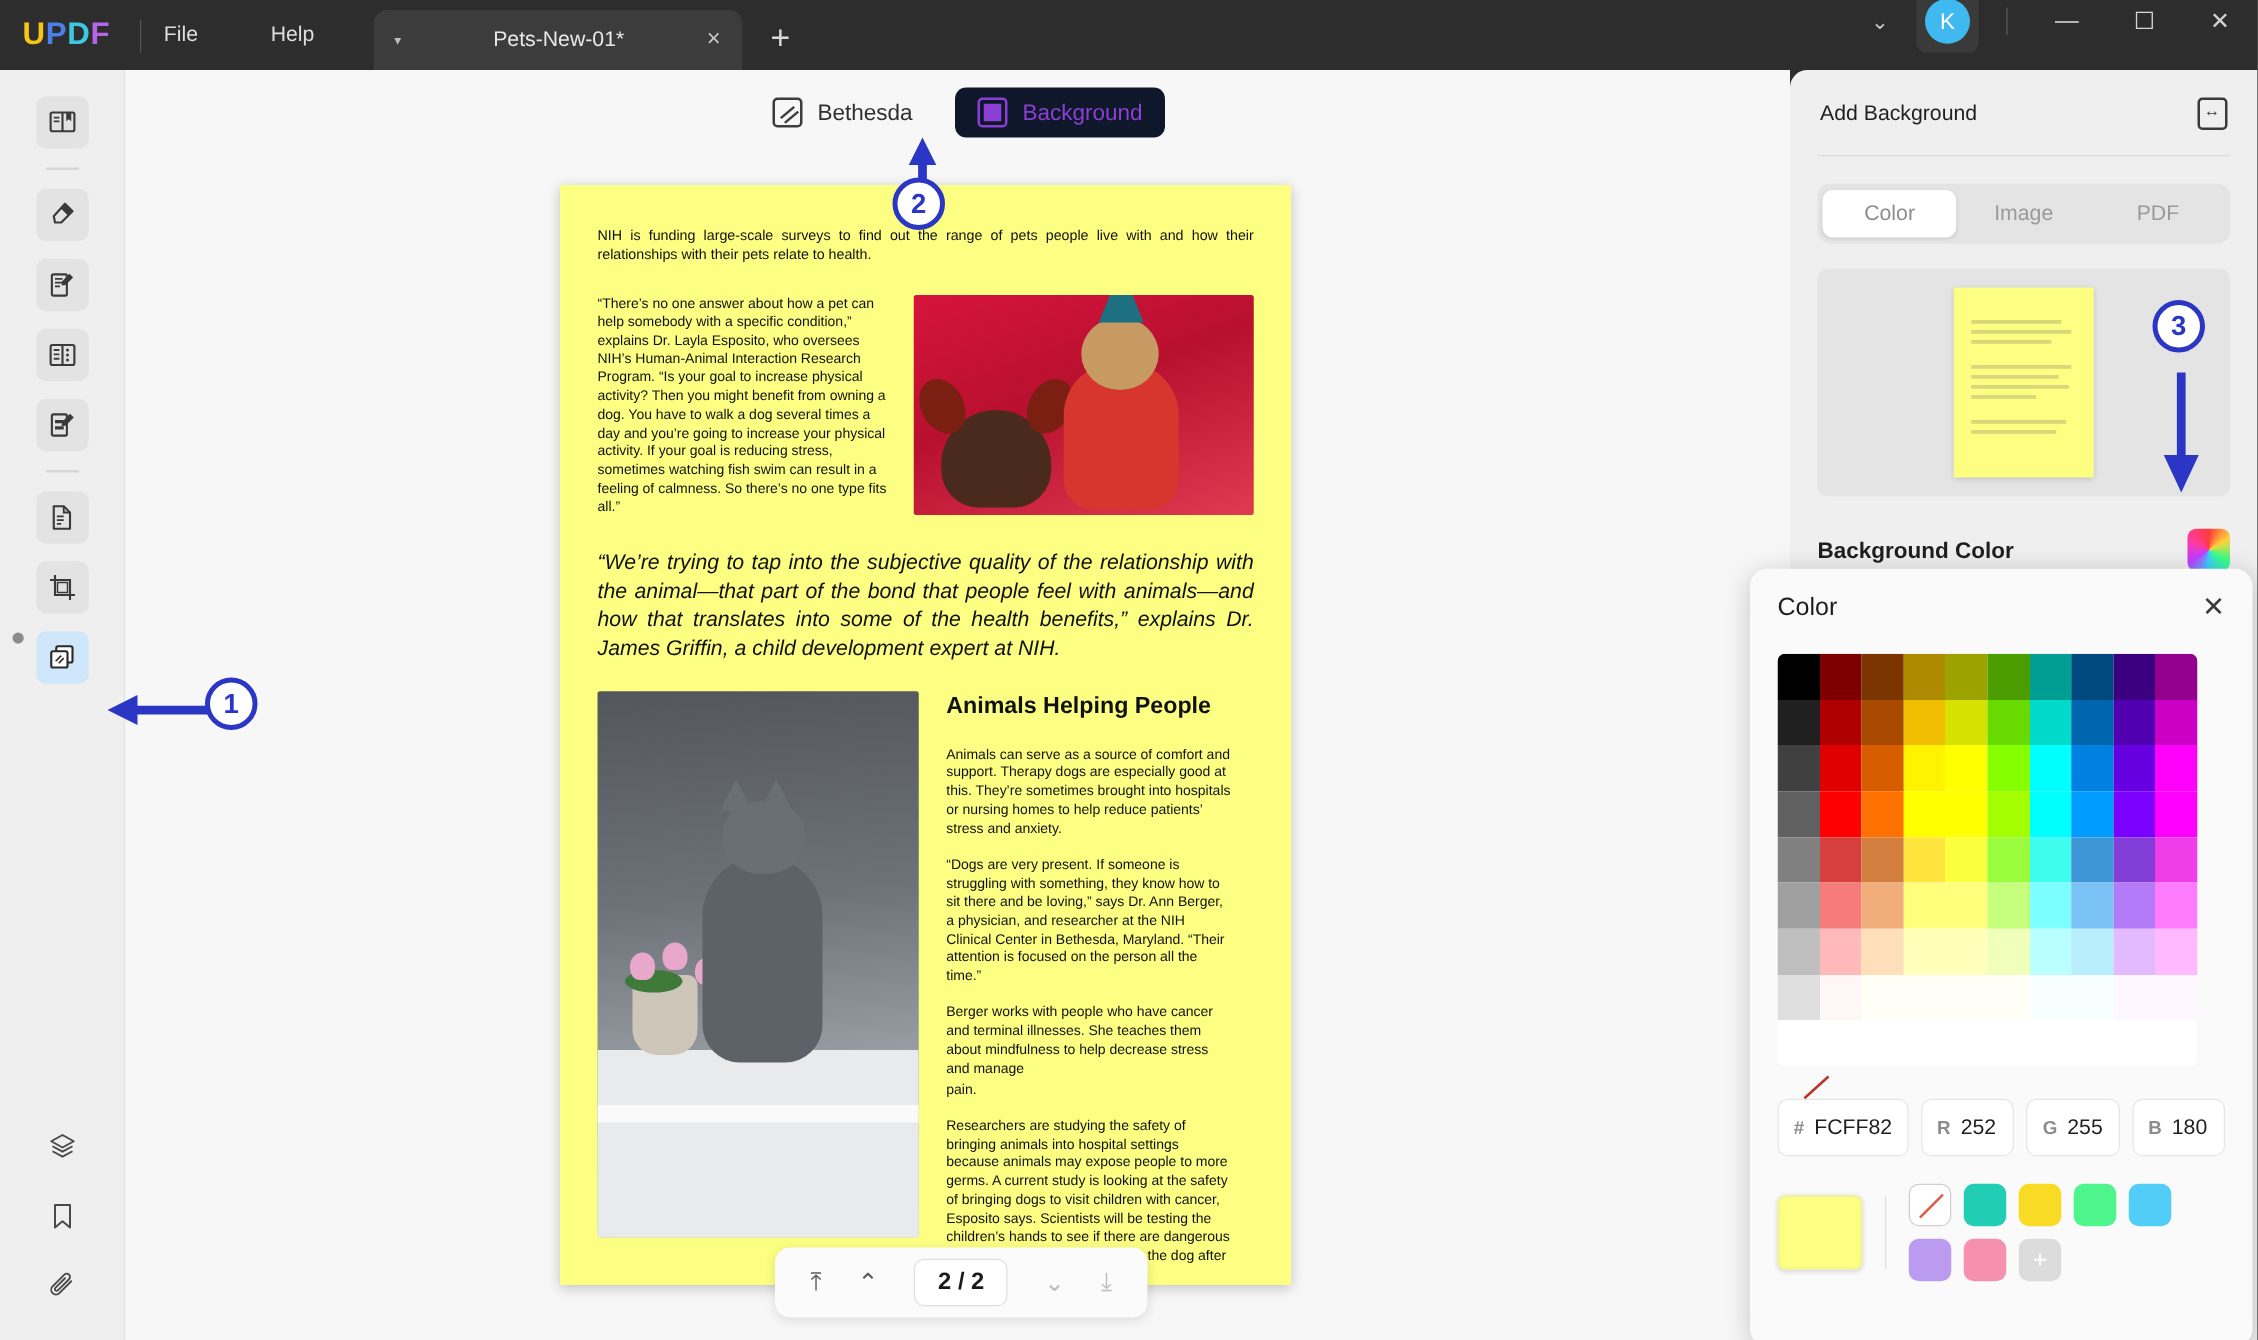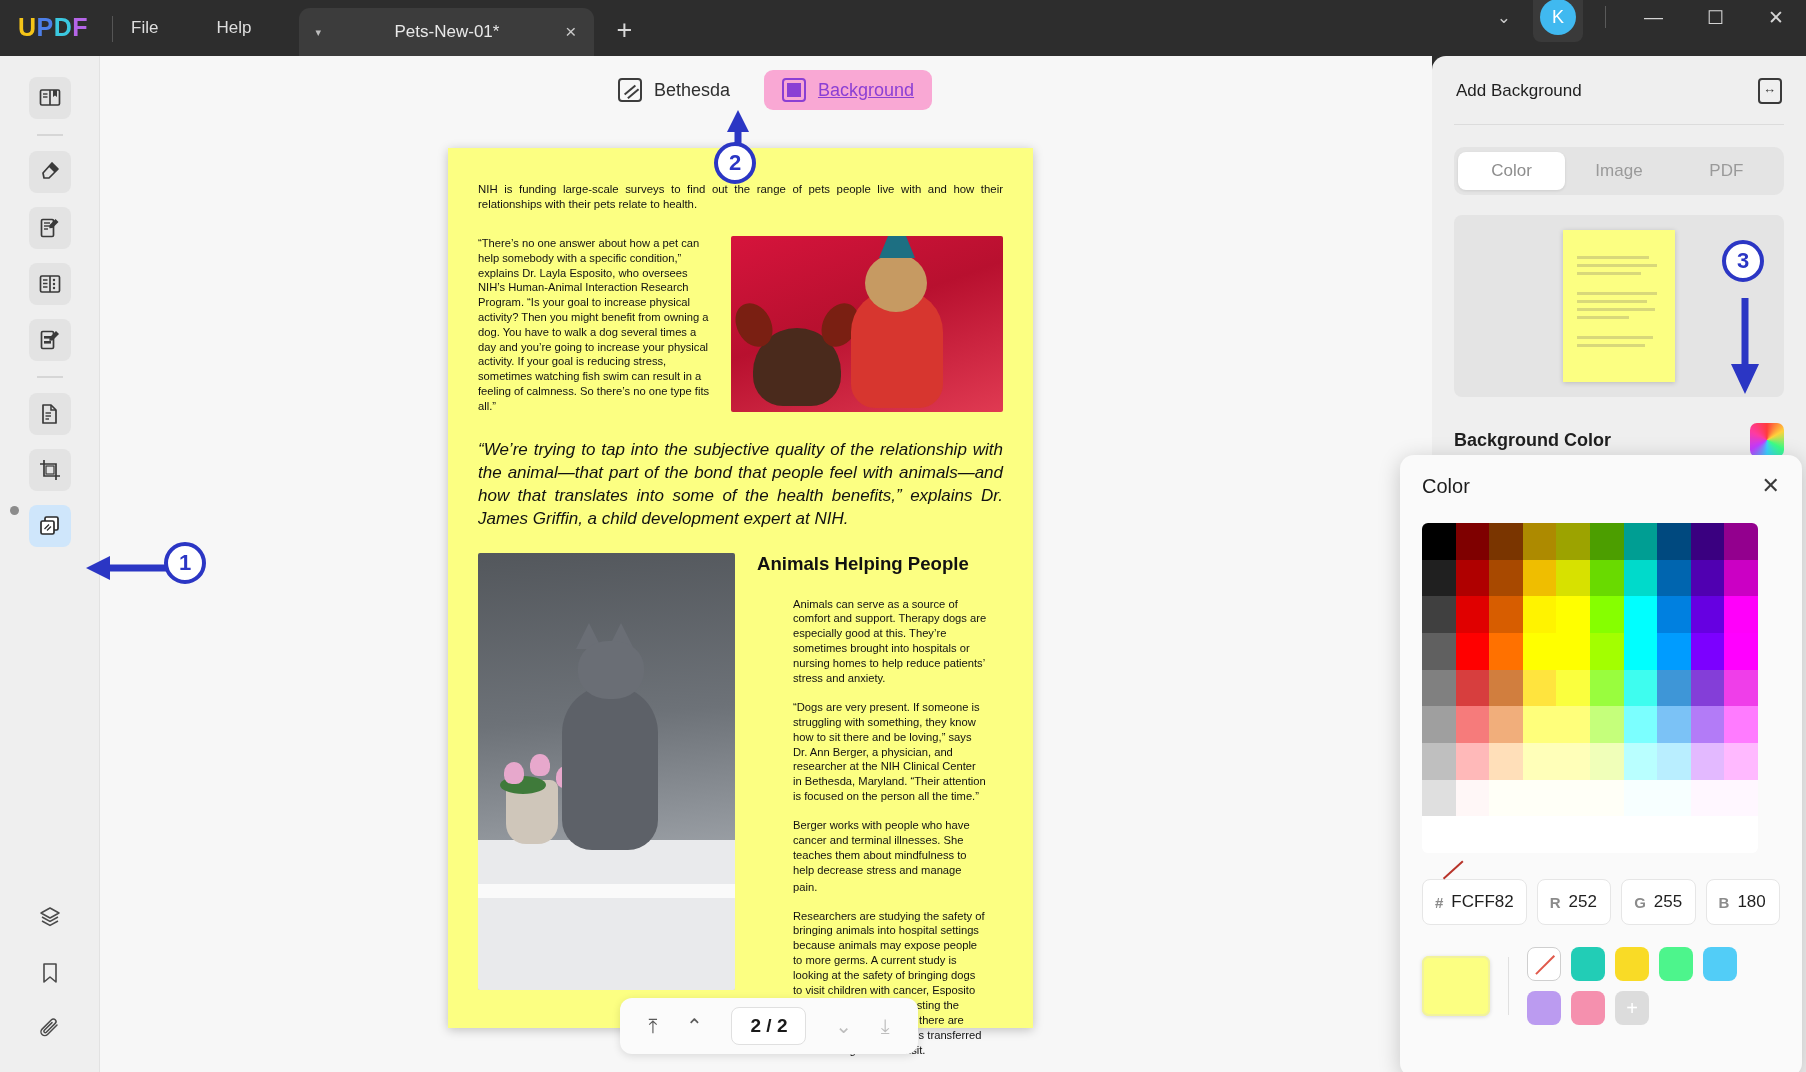--- a/index.html
+++ b/index.html
@@ -75,21 +75,21 @@
     background: #f7f7f7;
   }
   .subtoolbar {
     position:absolute; top:0; left:0; width:100%; height: 68px;
     display:flex; align-items:center; justify-content:center; gap: 16px;
   }
   .tt {
     display:flex; align-items:center; gap:12px; padding: 8px 18px; border-radius: 9px;
     font-size: 18px; color:#2f2f2f;
   }
-  .tt.sel { background:#f9a8d4; color:#8b3fd4;text-decoration:underline; }
+  .tt.sel { background:#0f172a; color:#8b3fd4; }
   .ttico { width:24px; height:24px; border:2px solid #3d3d3d; border-radius:4px; position:relative; }
   .tt.sel .ttico { border-color:#8b3fd4; }
   .ttico.wm::after{content:"";position:absolute;left:3px;top:9px;width:14px;height:2px;background:#3d3d3d;transform:rotate(-40deg);box-shadow:0 5px 0 #3d3d3d;}
   .ttico.bg::after{content:"";position:absolute;inset:3px;background:#8b3fd4;}
   .ttico.hf::after{content:"";position:absolute;left:3px;top:3px;right:3px;height:6px;background:#3d3d3d;opacity:.55;box-shadow:0 9px 0 #3d3d3d;}
 
   
   .page {
     position:absolute; left: 348px; top: 92px; width: 585px; height: 880px;
     background: #fcff82; box-shadow: 0 2px 10px rgba(0,0,0,.22);
@@ -119,21 +119,21 @@
   .photo2 .shelf2{position:absolute;left:0;bottom:92px;width:100%;height:14px;background:#fafafa;}
   .photo2 .cat{position:absolute;left:84px;bottom:140px;width:96px;height:165px;border-radius:48px 48px 30px 30px;background:#5d6168;}
   .photo2 .cat .h{position:absolute;left:16px;top:-44px;width:66px;height:58px;border-radius:46%;background:#6a6e75;}
   .photo2 .cat .e1,.photo2 .cat .e2{position:absolute;top:-62px;width:0;height:0;border-left:13px solid transparent;border-right:13px solid transparent;border-bottom:26px solid #6a6e75;}
   .photo2 .cat .e1{left:14px;} .photo2 .cat .e2{left:46px;}
   .photo2 .vase{position:absolute;left:28px;bottom:146px;width:52px;height:64px;border-radius:8px 8px 20px 20px;background:#cfc6ba;}
   .photo2 .tul{position:absolute;bottom:206px;width:20px;height:22px;border-radius:50% 50% 40% 40%;background:#e7a8cc;}
   .photo2 .leaf{position:absolute;bottom:196px;width:46px;height:18px;border-radius:50%;background:#3f7a3a;}
   .txt-col { width: 230px; }
   .h-title { font-size: 18.6px; font-weight: bold; color:#111; margin-bottom: 22px; }
-  .bodyp { font-size: 11.2px; line-height: 1.33; color:#111; margin-bottom: 14px; margin-left: 36px; }
+  .bodyp { font-size: 11.2px; line-height: 1.33; color:#111; margin-bottom: 14px; }
 
   .pagenav {
     position:absolute; left: 520px; bottom: 18px; width: 298px; height: 56px;
     background:#fbfbfb; border-radius: 12px; box-shadow:0 2px 9px rgba(0,0,0,.12);
     display:flex; align-items:center; justify-content:space-around; padding: 0 14px;
   }
   .navb { font-size: 20px; color:#5b5b5b; }
   .navb.dim { color:#bdbdbd; }
   .pageind {
     background:#fff; border:1px solid #e0e0e0; border-radius:8px; padding: 7px 18px;

